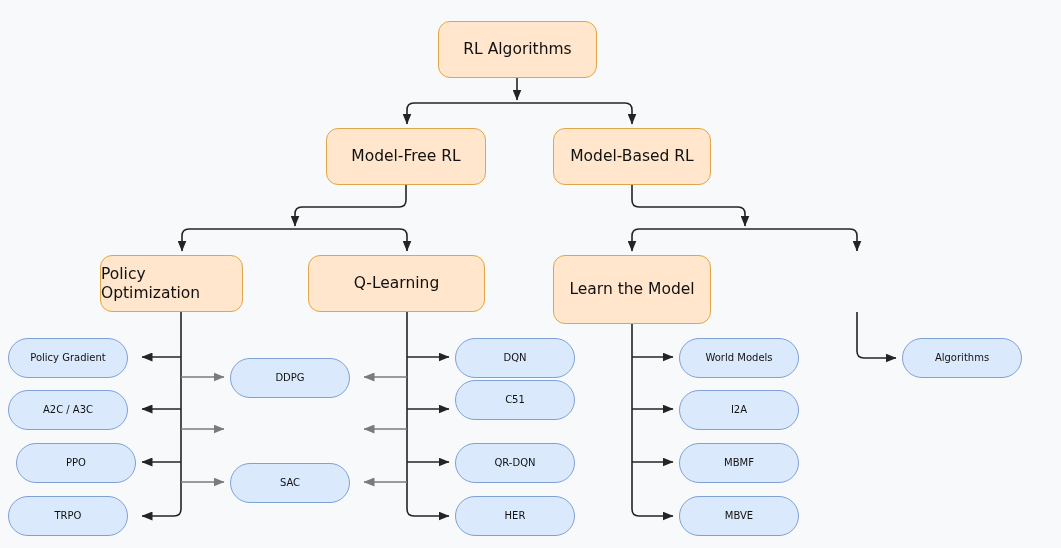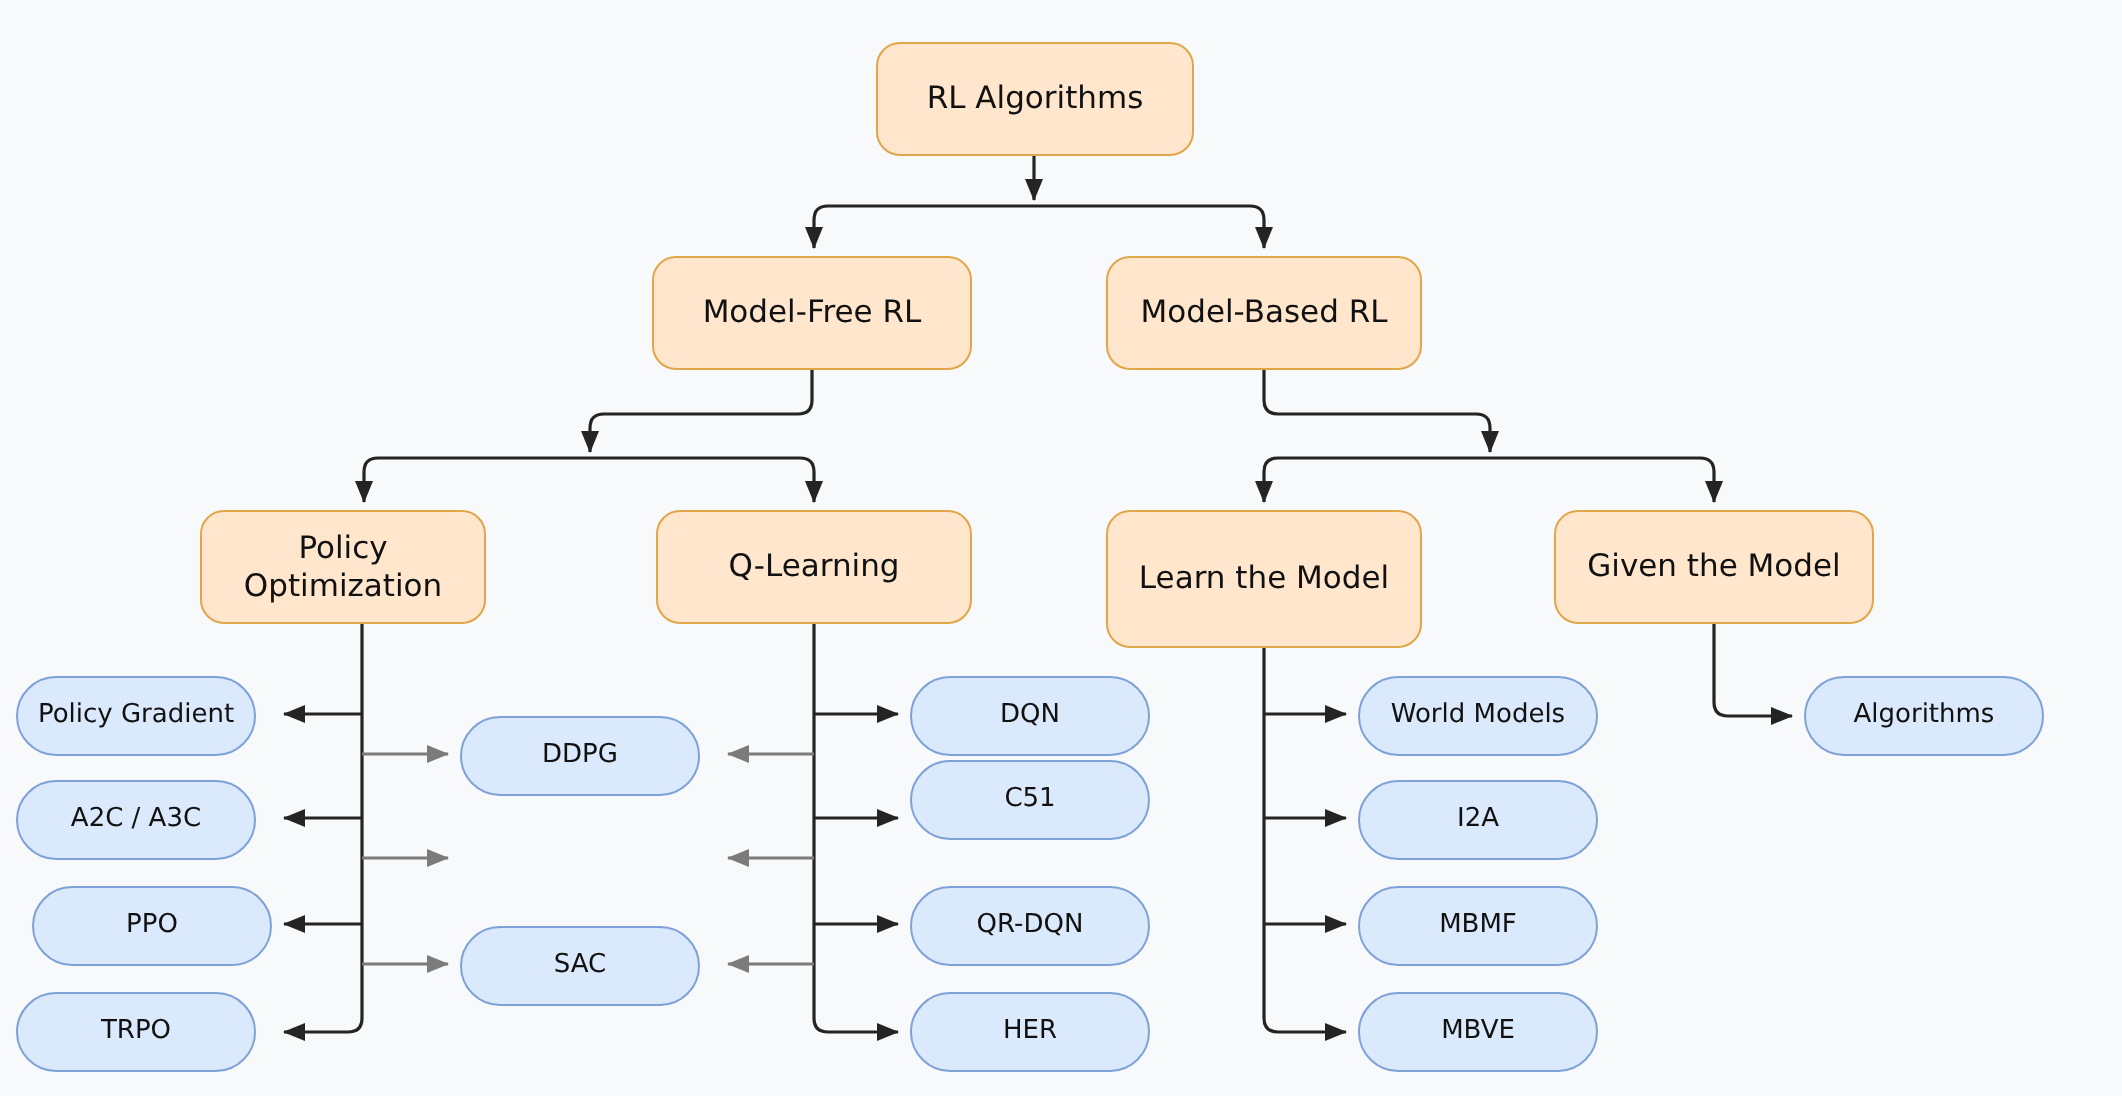--- a/index.html
+++ b/index.html
@@ -22,35 +22,34 @@
   }
   #canvas{position:relative;width:1061px;height:548px;}
   svg.wires{position:absolute;left:0;top:0;width:1061px;height:548px;pointer-events:none;}
   .edge{fill:none;stroke:var(--connector);stroke-width:1.6;}
   .edge-gray{fill:none;stroke:var(--shared-connector);stroke-width:1.6;}
   .head-dark{fill:var(--connector);}
   .head-gray{fill:var(--shared-connector);}
   .node{
     position:absolute;
     display:flex;align-items:center;justify-content:center;
-    text-align:center;
     box-sizing:border-box;
     line-height:1.2;
   }
   .cat{
     background:var(--category-fill);
     border:1.5px solid var(--category-stroke);
     border-radius:12px;
     font-size:15.5px;
   }
   .leaf{
     background:var(--leaf-fill);
     border:1.5px solid var(--leaf-stroke);
     border-radius:20px;
-    font-size:13px;
+    font-size:10px;
     width:120px;height:40px;
   }
 </style>
 </head>
 <body>
 
 <div id="canvas">
 
   <svg class="wires" viewBox="0 0 1061 548">
     <defs>
@@ -95,23 +94,22 @@
     <path class="edge" marker-end="url(#ah-dark)" d="M632,409 H673"></path>
     <path class="edge" marker-end="url(#ah-dark)" d="M632,462 H673"></path>
 
     <path class="edge" marker-end="url(#ah-dark)" d="M857,312 V351 Q857,358 864,358 H896"></path>
   </svg>
 
   <div class="node cat" style="left:438px;top:21px;width:159px;height:57px">RL Algorithms</div>
   <div class="node cat" style="left:553px;top:128px;width:158px;height:57px">Model-Based RL</div>
   <div class="node cat" style="left:326px;top:128px;width:160px;height:57px">Model-Free RL</div>
   <div class="node cat" style="left:100px;top:255px;width:143px;height:57px">Policy Optimization</div>
-  <div class="node cat" style="left:328px;top:255px;width:158px;height:57px">Q-Learning</div>
+  <div class="node cat" style="left:308px;top:255px;width:177px;height:57px">Q-Learning</div>
   <div class="node cat" style="left:553px;top:255px;width:158px;height:69px">Learn the Model</div>
-  <div class="node cat" style="left:777px;top:255px;width:160px;height:57px">Given the Model</div>
 
   <div class="node leaf" style="left:8px;top:338px">Policy Gradient</div>
   <div class="node leaf" style="left:8px;top:390px">A2C / A3C</div>
   <div class="node leaf" style="left:16px;top:443px">PPO</div>
   <div class="node leaf" style="left:8px;top:496px">TRPO</div>
 
   <div class="node leaf" style="left:230px;top:358px">DDPG</div>
   <div class="node leaf" style="left:230px;top:463px">SAC</div>
 
   <div class="node leaf" style="left:455px;top:338px">DQN</div>

